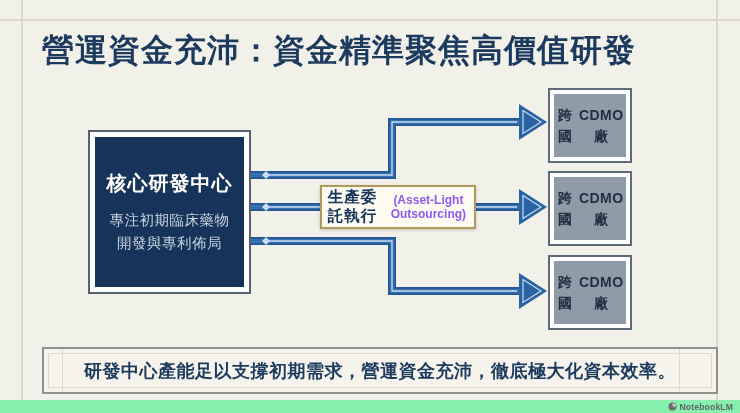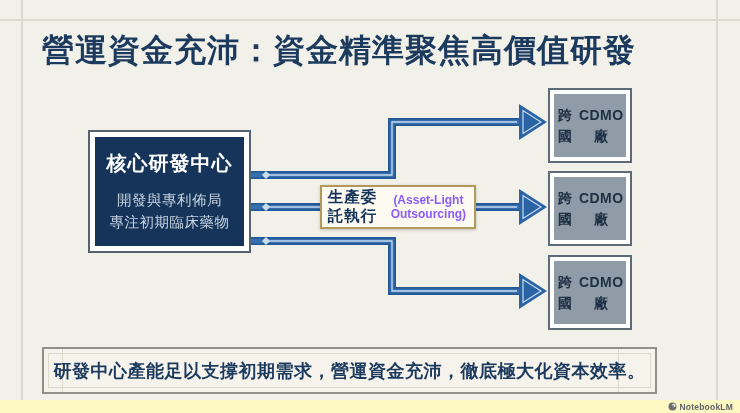--- a/index.html
+++ b/index.html
@@ -16,21 +16,21 @@
   .hline{ position:absolute; left:0; top:19px; width:740px; height:2px; background:#dcd8cd; }
 
   .title{
     position:absolute; left:42px; top:29px;
     font-size:32px; font-weight:bold; color:#1c3a5e; letter-spacing:1px;
     white-space:nowrap;
   }
 
   
   .core-box{
-    position:absolute; left:88px; top:130px; width:163px; height:123px;
+    position:absolute; left:88px; top:130px; width:163px; height:164px;
     background:#ffffff; border:2px solid #55626f; padding:5px;
   }
   .core-inner{
     width:100%; height:100%; background:#16345a;
     display:flex; flex-direction:column; align-items:center; justify-content:center;
     text-align:center;
   }
   .core-title{ font-size:20px; font-weight:bold; color:#ffffff; letter-spacing:1px; margin-bottom:12px; }
   .core-sub{ font-size:14.5px; color:#c6d3e1; line-height:1.55; letter-spacing:0.5px; }
 
@@ -56,38 +56,38 @@
   .cdmo.b1{ top:88px; } .cdmo.b2{ top:171px; } .cdmo.b3{ top:255px; }
   .cdmo-inner{
     width:100%; height:100%; background:#8f9ba7;
     display:flex; flex-direction:row; align-items:center; justify-content:center;
     text-align:center;
   }
   .cdmo-line{ font-size:14px; font-weight:bold; color:#1d2f42; line-height:1.45; letter-spacing:0.5px; }
 
   
   .banner{
-    position:absolute; left:42px; top:347px; width:615px; height:47px;
+    position:absolute; left:42px; top:347px; width:676px; height:47px;
     background:#f5f3eb; border:2px solid #90918b;
     display:flex; align-items:center; justify-content:center;
   }
   .banner::before{
     content:""; position:absolute; inset:4px; border:1px solid #ddd9cb; pointer-events:none;
   }
   .banner .deco-v{ position:absolute; top:0; bottom:0; width:1px; background:#ddd9cb; }
   .banner .deco-v.dv1{ left:18px; } .banner .deco-v.dv2{ right:36px; }
   .banner-text{
     position:relative; font-size:18px; font-weight:bold; color:#1c3a5e; letter-spacing:0.5px;
     white-space:nowrap;
   }
 
   
   .footer-strip{
     position:absolute; left:0; top:400px; width:740px; height:13px;
-    background:#fef9c3; display:flex; align-items:center; justify-content:flex-end;
+    background:#86efac; display:flex; align-items:center; justify-content:flex-end;
     padding-right:7px; gap:3px;
   }
   .wm-text{ font-size:8.5px; font-weight:bold; color:#5f6367; letter-spacing:0.2px; }
 </style>
 </head>
 <body>
 
 <div class="stage">
 
   <div class="hline"></div>
@@ -123,22 +123,22 @@
       <path d="M266 237 l4 4 -4 4 -4 -4 z" fill="#c9ddf1"></path>
       <polygon points="519,273 519,309 547,291" fill="#2a63a4"></polygon>
       <polygon points="523,279.5 523,302.5 541,291" fill="none" stroke="#c9ddf1" stroke-width="1.2"></polygon>
     </g>
   </svg>
 
   <div class="core-box">
     <div class="core-inner">
       <div class="core-title">核心研發中心</div>
       <div class="core-sub">
+        <div>專注初期臨床藥物</div>
         <div>開發與專利佈局</div>
-        <div>專注初期臨床藥物</div>
       </div>
     </div>
   </div>
 
   <div class="label-box">
     <div class="label-line1">生產委託執行</div>
     <div class="label-line2">(Asset-Light Outsourcing)</div>
   </div>
 
   <div class="cdmo b1">

